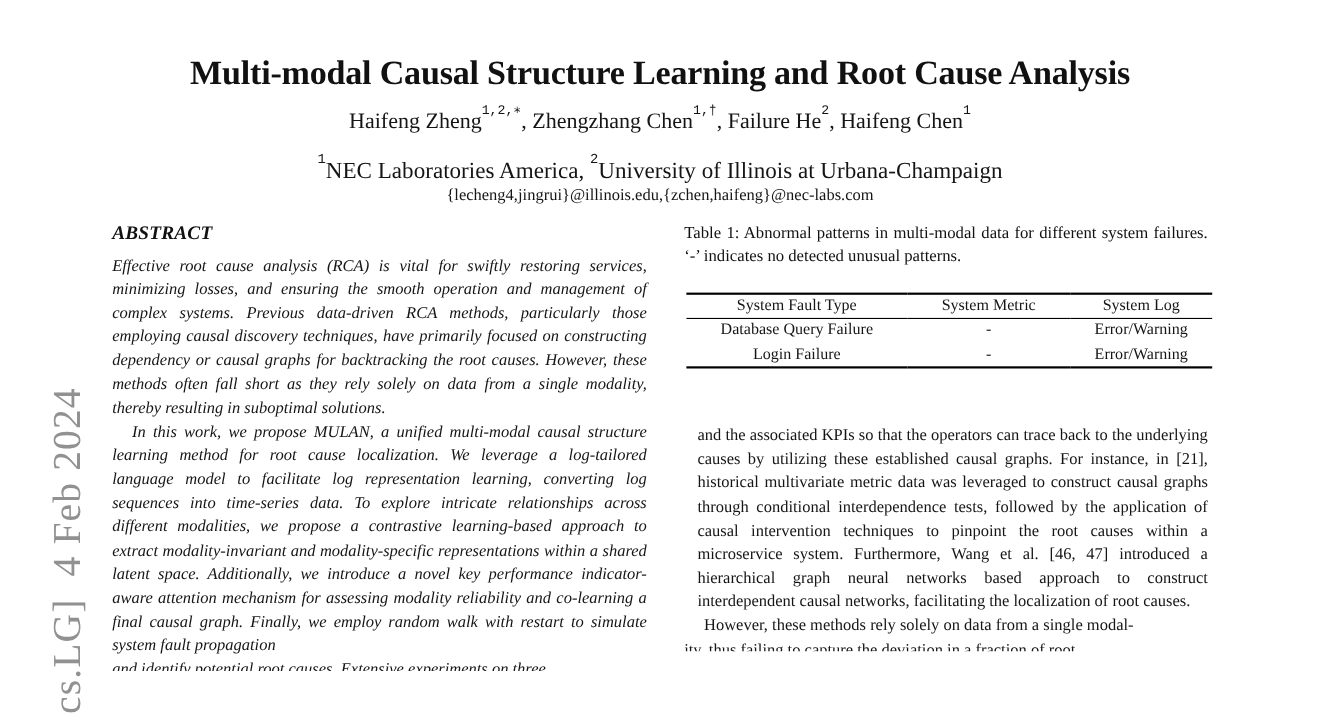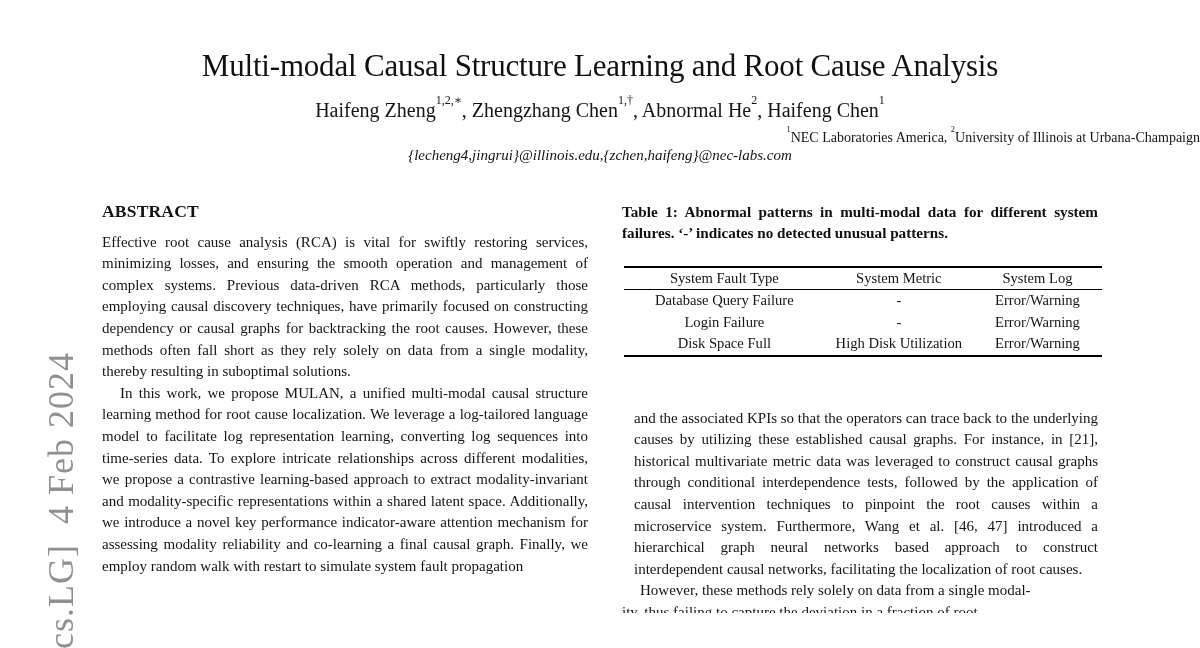--- a/index.html
+++ b/index.html
@@ -33,77 +33,76 @@
   
   .header {
     position: absolute;
     top: 48px;
     left: 0;
     width: 1200px;
     text-align: center;
   }
   .title {
     font-size: 31px;
-    font-weight: 400;
+    font-weight: 700;
     letter-spacing: -0.2px;
     margin: 0 60px;
     color: #111111;
   }
   .authors {
     margin-top: 14px;
     font-size: 20px;
   }
   .authors sup, .affiliations sup {
     font-size: 60%;
     position: relative;
     top: -0.45em;
     letter-spacing: 0;
+    font-family: Liberation Mono, monospace;
   }
   .affiliations {
-    margin-top: 7px;
-    font-size: 14px;
-    text-align: right;
+    margin-top: 20px;
+    font-size: 21px;
   }
   .emails {
     margin-top: 2px;
     font-size: 15px;
-    font-style: italic;
   }
 
   
   .column {
     position: absolute;
     top: 201px;
     text-align: justify;
     font-size: 15px;
     line-height: 21.6px;
     hyphens: none;
   }
-  .col-left  { left: 102px; width: 486px; }
+  .col-left  { left: 102px; width: 486px; font-style: italic; }
   .col-right { left: 622px; width: 476px; }
 
   .abstract-heading {
     font-size: 17.5px;
     font-weight: 700;
     letter-spacing: 0.2px;
     margin: 0 0 9px 0;
     text-align: left;
     color: #111111;
   }
   p { margin: 0; }
   .indent { text-indent: 18px; }
 
   .clip-line {
     height: 11px;
     overflow: hidden;
   }
 
   
   .table-caption {
-    font-weight: 700;
+    font-weight: 400;
     font-size: 15.2px;
     line-height: 21px;
     text-align: justify;
     color: #111111;
   }
   table.booktab {
     border-collapse: collapse;
     width: 478px;
     margin: 23px 0 0 2px;
     border-top: 2px solid #000;
@@ -125,29 +124,32 @@
 
   .intro-first { margin-top: 51px; margin-left: 12px; }
 </style>
 </head>
 <body>
 
 <div class="arxiv-stamp">[cs.LG]  4 Feb 2024</div>
 
 <div class="header">
   <div class="title">Multi-modal Causal Structure Learning and Root Cause Analysis</div>
-  <div class="authors"><span>Haifeng Zheng</span><sup>1,2,∗</sup>, <span>Zhengzhang Chen</span><sup>1,†</sup>, <span>Abnormal He</span><sup>2</sup>, <span>Haifeng Chen</span><sup>1</sup></div>
+  <div class="authors"><span>Haifeng Zheng</span><sup>1,2,∗</sup>, <span>Zhengzhang Chen</span><sup>1,†</sup>, <span>Failure He</span><sup>2</sup>, <span>Haifeng Chen</span><sup>1</sup></div>
   <div class="affiliations"><sup>1</sup>NEC Laboratories America, <sup>2</sup>University of Illinois at Urbana-Champaign</div>
   <div class="emails">{lecheng4,jingrui}@illinois.edu,{zchen,haifeng}@nec-labs.com</div>
 </div>
 
 <div class="column col-left">
   <h2 class="abstract-heading">ABSTRACT</h2>
   <p>Effective root cause analysis (RCA) is vital for swiftly restoring services, minimizing losses, and ensuring the smooth operation and management of complex systems. Previous data-driven RCA methods, particularly those employing causal discovery techniques, have primarily focused on constructing dependency or causal graphs for backtracking the root causes. However, these methods often fall short as they rely solely on data from a single modality, thereby resulting in suboptimal solutions.</p>
   <p class="indent">In this work, we propose MULAN, a unified multi-modal causal structure learning method for root cause localization. We leverage a log-tailored language model to facilitate log representation learning, converting log sequences into time-series data. To explore intricate relationships across different modalities, we propose a contrastive learning-based approach to extract modality-invariant and modality-specific representations within a shared latent space. Additionally, we introduce a novel key performance indicator-aware attention mechanism for assessing modality reliability and co-learning a final causal graph. Finally, we employ random walk with restart to simulate system fault propagation</p>
+  <div class="clip-line">
+    <p>and identify potential root causes. Extensive experiments on three</p>
+  </div>
 </div>
 
 <div class="column col-right">
   <div class="table-caption">Table 1: Abnormal patterns in multi-modal data for different system failures. ‘-’ indicates no detected unusual patterns.</div>
 
   <table class="booktab">
     <colgroup>
       <col class="c1">
         <col class="c2">
         <col class="c3">
@@ -163,25 +165,20 @@
         <tr>
           <td>Database Query Failure</td>
           <td>-</td>
           <td>Error/Warning</td>
         </tr>
         <tr>
           <td>Login Failure</td>
           <td>-</td>
           <td>Error/Warning</td>
         </tr>
-        <tr>
-          <td>Disk Space Full</td>
-          <td>High Disk Utilization</td>
-          <td>Error/Warning</td>
-        </tr>
       </tbody>
     </table>
 
   <p class="intro-first">and the associated KPIs so that the operators can trace back to the underlying causes by utilizing these established causal graphs. For instance, in [21], historical multivariate metric data was leveraged to construct causal graphs through conditional interdependence tests, followed by the application of causal intervention techniques to pinpoint the root causes within a microservice system. Furthermore, Wang et al. [46, 47] introduced a hierarchical graph neural networks based approach to construct interdependent causal networks, facilitating the localization of root causes.</p>
   <p class="indent">However, these methods rely solely on data from a single modal-</p>
   <div class="clip-line">
     <p>ity, thus failing to capture the deviation in a fraction of root</p>
   </div>
 </div>
 

